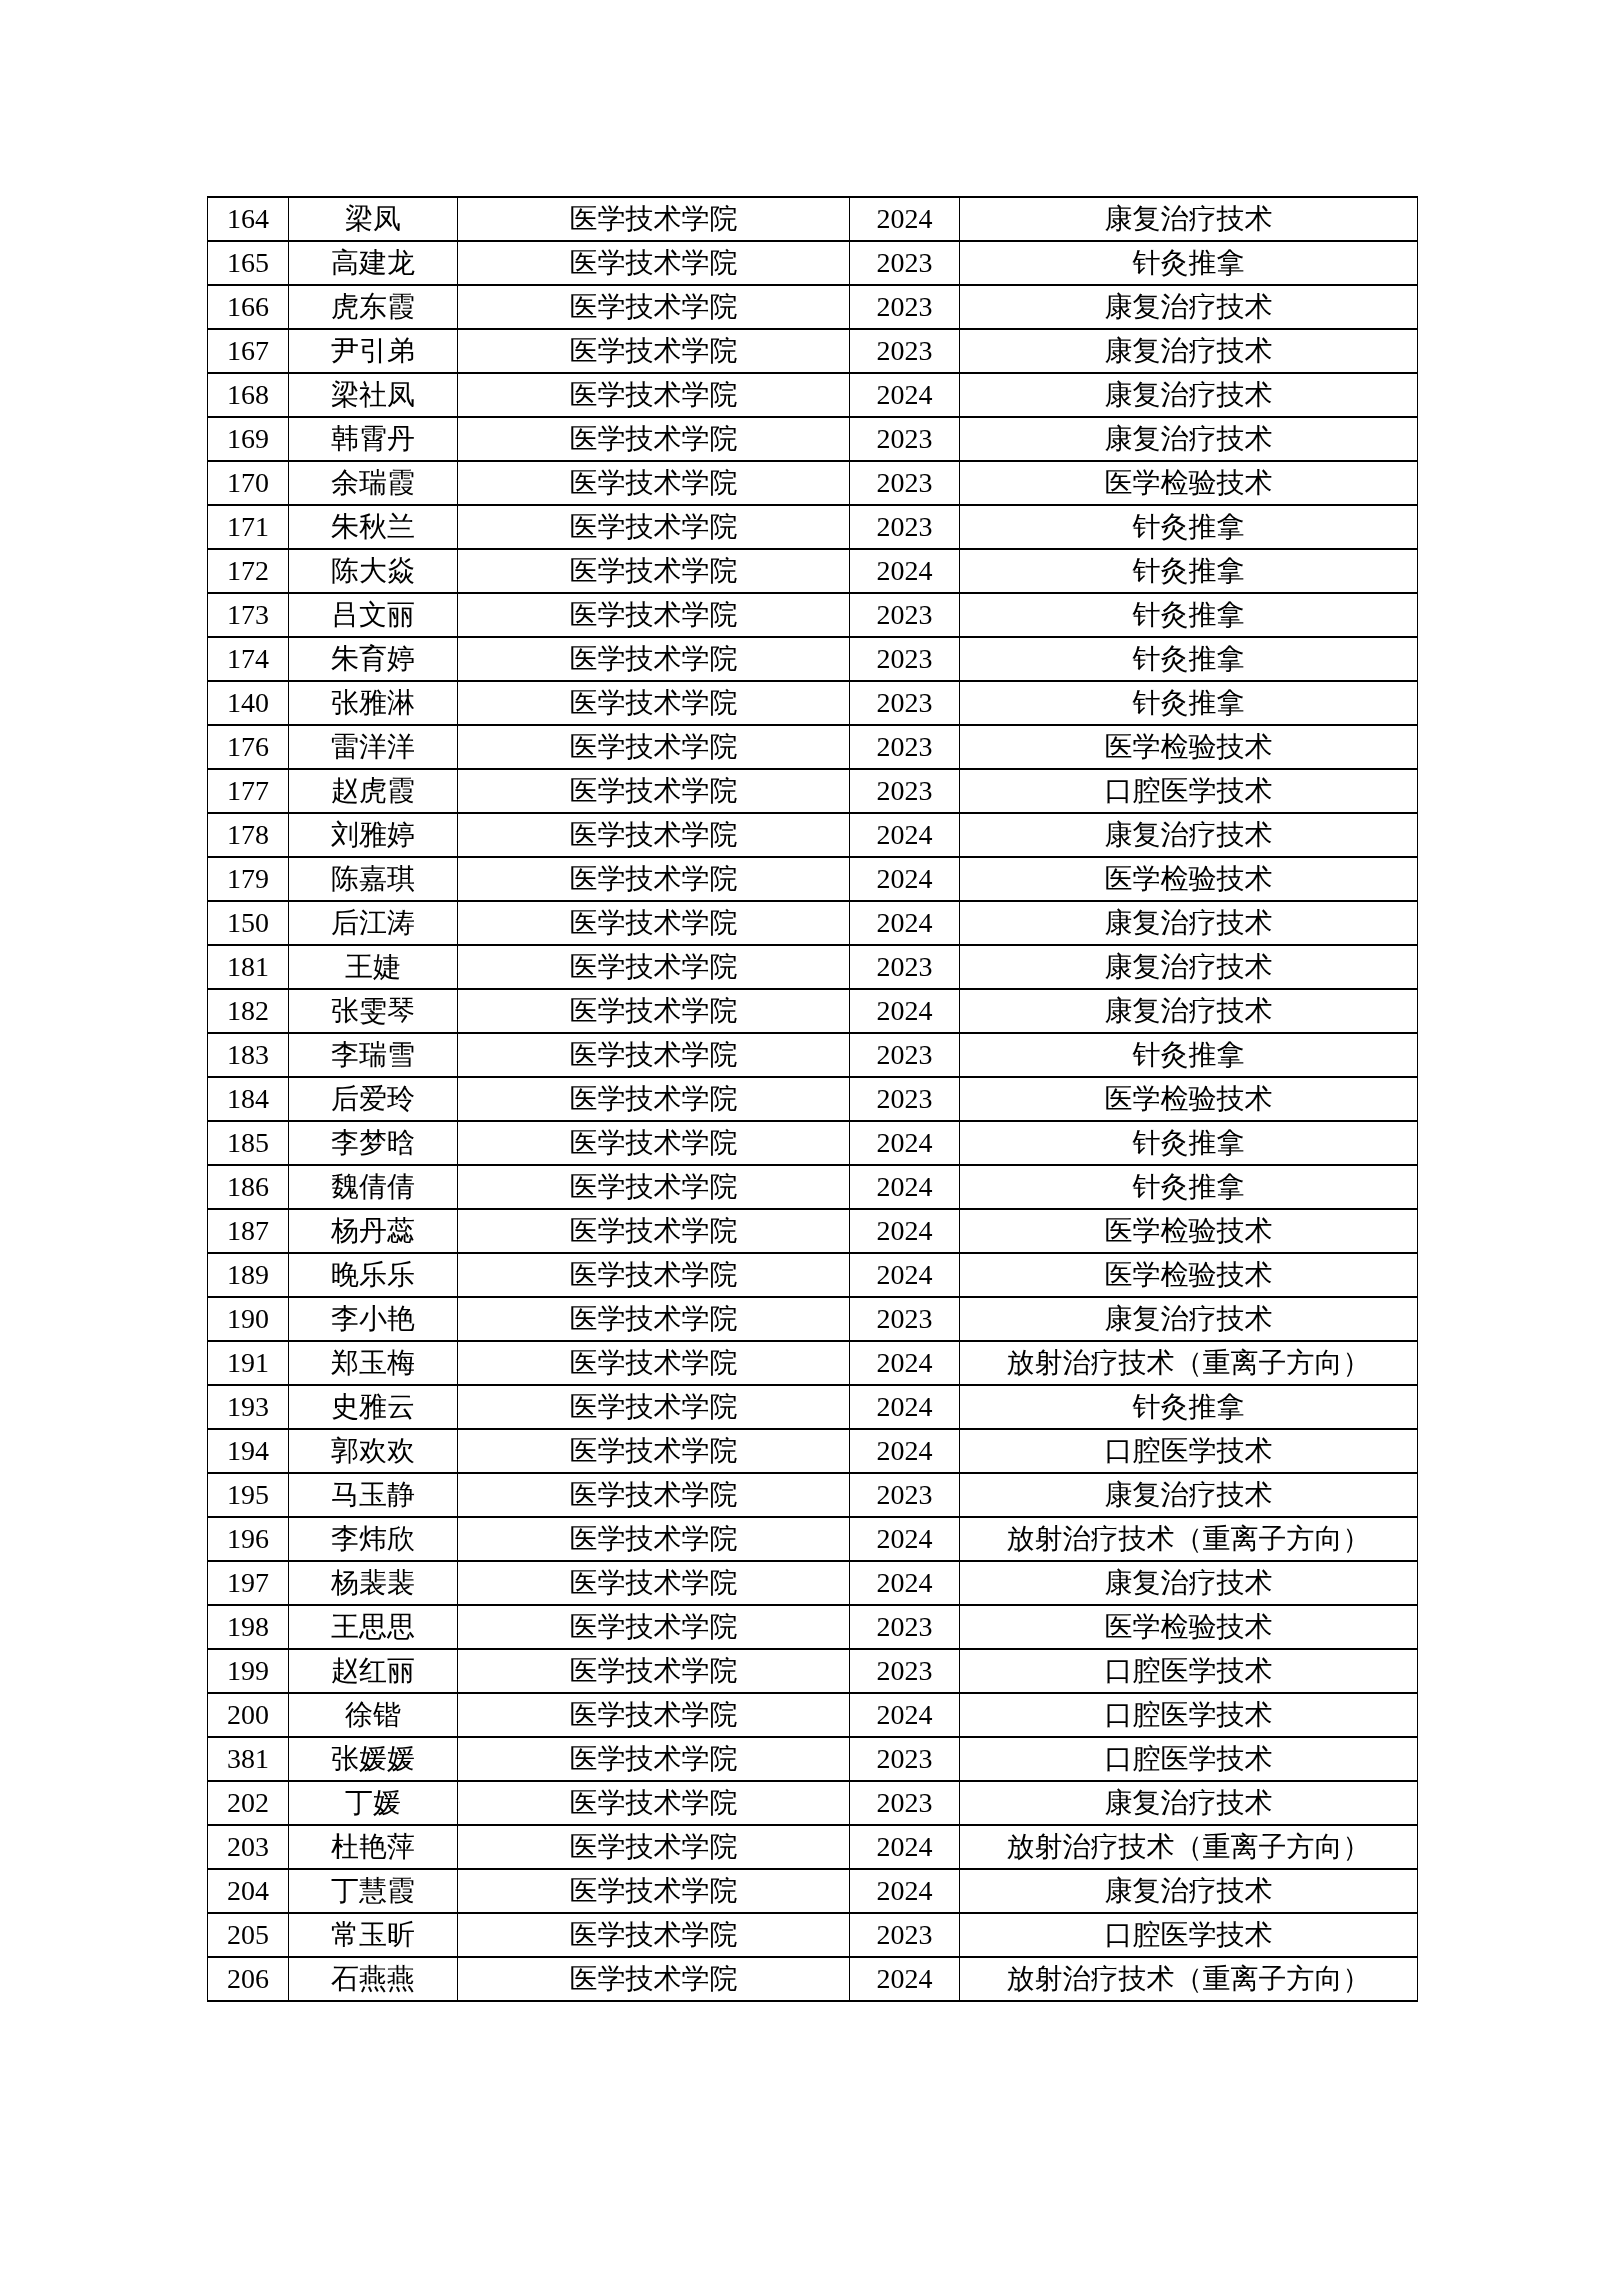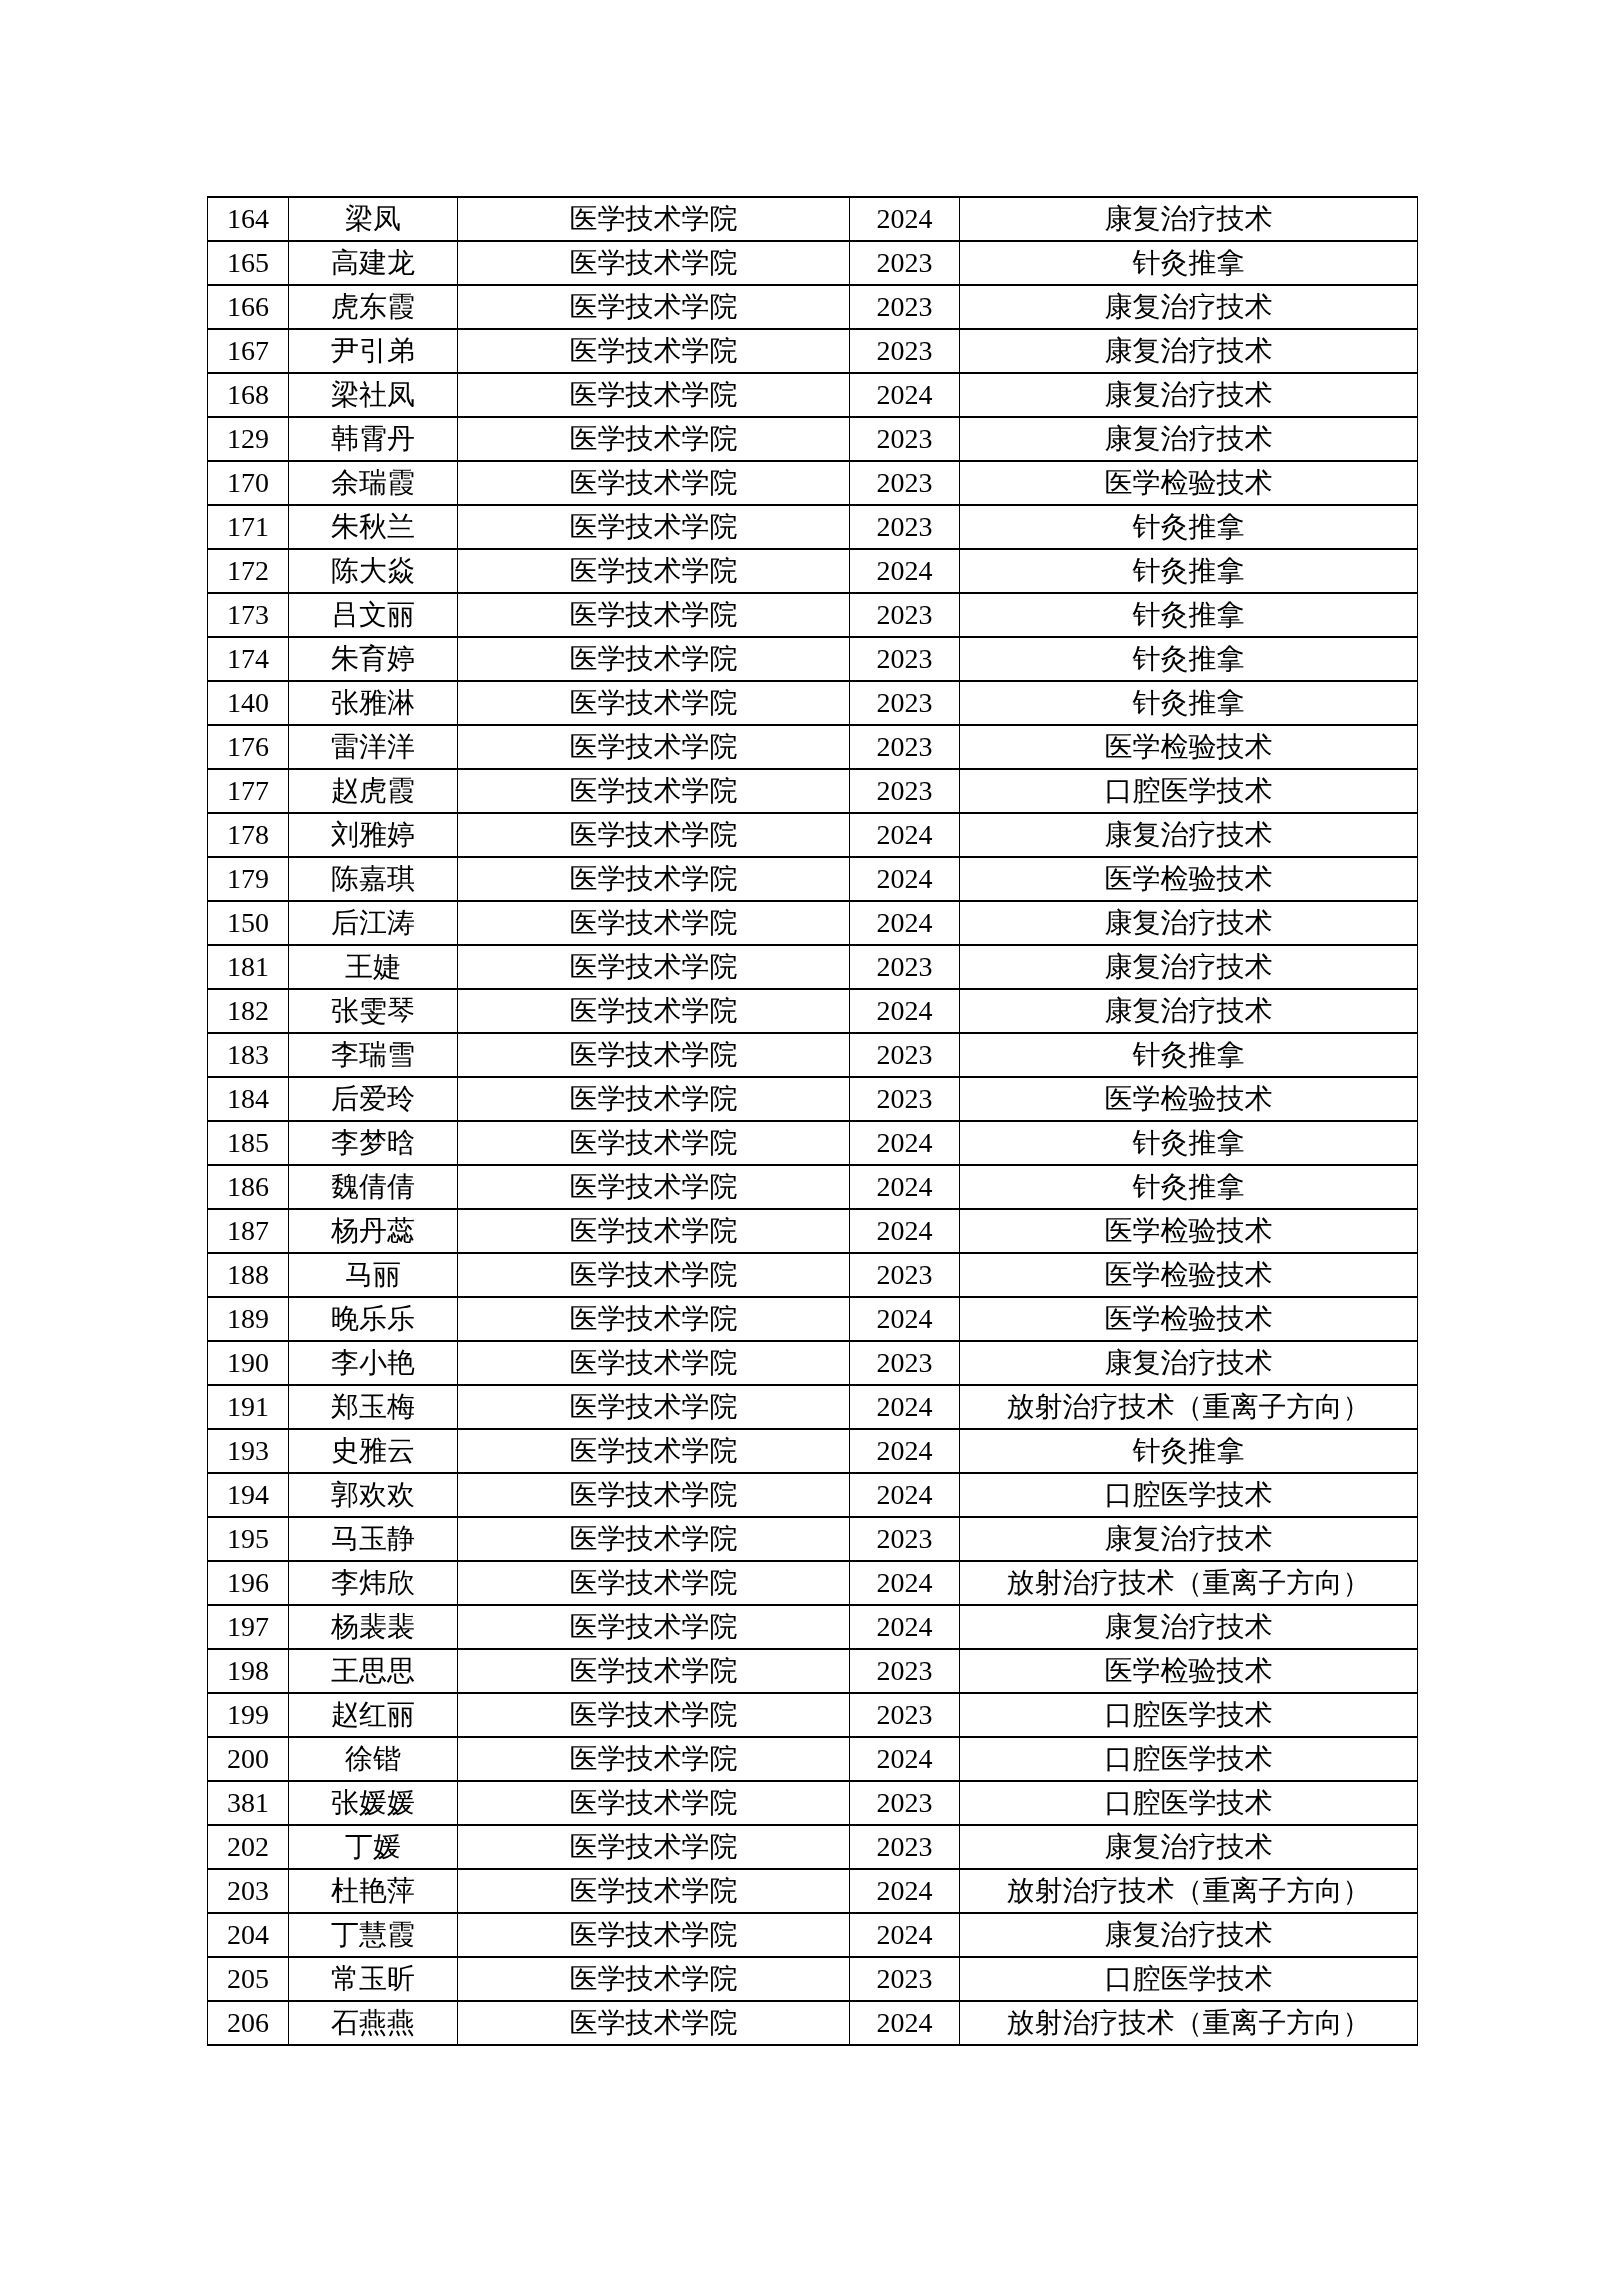--- a/index.html
+++ b/index.html
@@ -93,21 +93,21 @@
           <td>康复治疗技术</td>
         </tr>
         <tr>
           <td>168</td>
           <td>梁社凤</td>
           <td>医学技术学院</td>
           <td>2024</td>
           <td>康复治疗技术</td>
         </tr>
         <tr>
-          <td>129</td>
+          <td>169</td>
           <td>韩霄丹</td>
           <td>医学技术学院</td>
           <td>2023</td>
           <td>康复治疗技术</td>
         </tr>
         <tr>
           <td>170</td>
           <td>余瑞霞</td>
           <td>医学技术学院</td>
           <td>2023</td>
@@ -223,27 +223,20 @@
           <td>魏倩倩</td>
           <td>医学技术学院</td>
           <td>2024</td>
           <td>针灸推拿</td>
         </tr>
         <tr>
           <td>187</td>
           <td>杨丹蕊</td>
           <td>医学技术学院</td>
           <td>2024</td>
-          <td>医学检验技术</td>
-        </tr>
-        <tr>
-          <td>188</td>
-          <td>马丽</td>
-          <td>医学技术学院</td>
-          <td>2023</td>
           <td>医学检验技术</td>
         </tr>
         <tr>
           <td>189</td>
           <td>晚乐乐</td>
           <td>医学技术学院</td>
           <td>2024</td>
           <td>医学检验技术</td>
         </tr>
         <tr>

